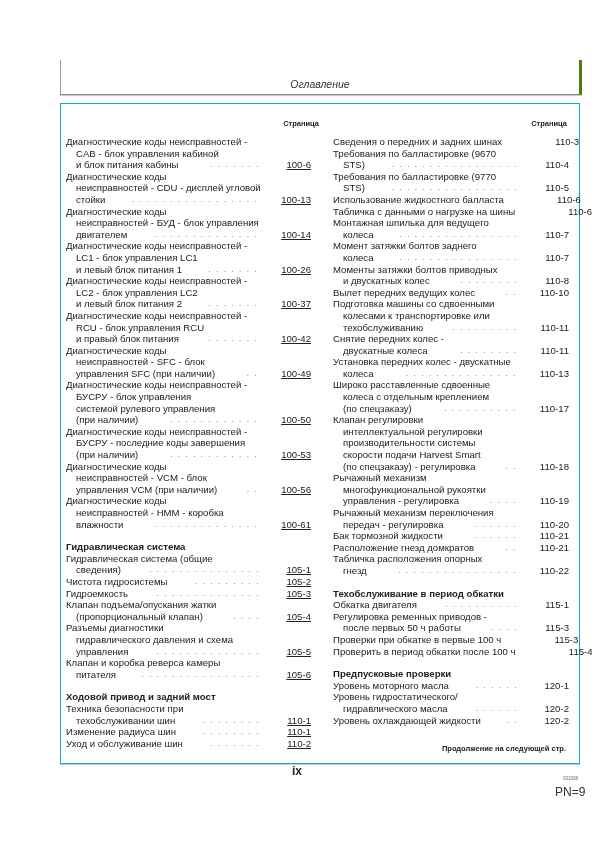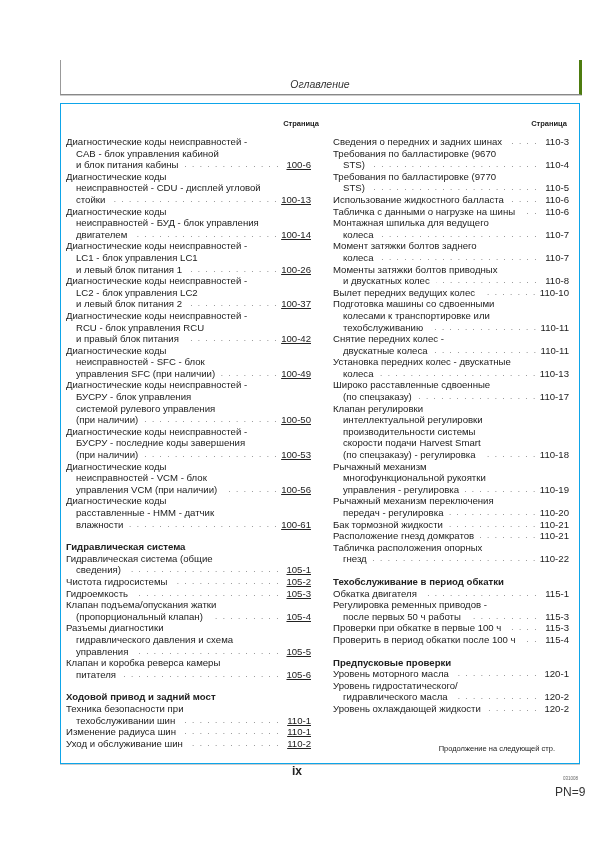--- a/index.html
+++ b/index.html
@@ -9,28 +9,28 @@
   .main-box { position:absolute; left:60px; top:103px; width:518px; height:659px; border:1px solid #0ea5e9; box-shadow:0 1px 0 #ccc; }
   .col { position:absolute; top:0; }
   .col-left { left:5px; width:255px; }
   .col-right { left:272px; width:241px; }
   .col-head { height:32px; position:relative; }
   .col-head span { position:absolute; right:2px; top:15px; font-weight:bold; font-size:7.5px; color:#222; }
   .col-right .col-head span { right:7px; }
   .entry { font-size:9.6px; line-height:11.6px; }
   .entry .line { white-space:nowrap; }
   .entry .cont { padding-left:10px; }
-  .entry .last { display:flex; align-items:flex-end; }
+  .entry .last { display:flex; align-items:flex-end;gap:20px; }
   .entry .last .txt { white-space:nowrap; }
   .entry .last .dots { flex:1; overflow:hidden; white-space:nowrap; color:#555; letter-spacing:1.6px; margin:0 3px 0 6px; text-align:right; direction:rtl; font-size:8px; }
   .entry .last .pg { white-space:nowrap; min-width:28px; text-align:right; }
   .col-right .entry .last .pg { margin-right:5px; }
   .col-left .entry .last .pg { margin-right:10px;text-decoration:underline; }
   .section { font-weight:bold; font-size:9.6px; line-height:11.6px; margin-top:11px; }
-  .continued { position:absolute; right:24px; bottom:10px; font-weight:normal; font-size:7.5px; }
+  .continued { position:absolute; right:13px; bottom:10px; font-weight:bold; font-size:7.5px; }
   .page-num { position:absolute; left:292px; top:764px; font-weight:bold; font-size:12px; }
   .code { position:absolute; left:563px; top:776px; font-size:4.5px; color:#666; }
   .pn { position:absolute; left:555px; top:785px; font-size:12px; color:#333; }
 </style>
 </head>
 <body>
 
 <div class="header-box">
   <div class="header-title">Оглавление</div>
 </div>
@@ -127,21 +127,21 @@
           <div class="line">Диагностические коды</div>
           <div class="line cont">неисправностей - VCM - блок</div>
           <div class="last cont">
             <span class="txt">управления VCM (при наличии)</span>
             <span class="dots">. . . . . . . . . . . . . . . . . . . . . . . . . . . . . . . . . . . . . . . . . . . . . . . . . . . . . . . . . . . . </span>
             <span class="pg">100-56</span>
           </div>
         </div>
         <div class="entry">
           <div class="line">Диагностические коды</div>
-          <div class="line cont">расставленные - HMM - датчик</div>
+          <div class="line cont">неисправностей - HMM - коробка</div>
           <div class="last cont">
             <span class="txt">влажности</span>
             <span class="dots">. . . . . . . . . . . . . . . . . . . . . . . . . . . . . . . . . . . . . . . . . . . . . . . . . . . . . . . . . . . . </span>
             <span class="pg">100-61</span>
           </div>
         </div>
         <div class="section">Гидравлическая система</div>
         <div class="entry">
           <div class="line">Гидравлическая система (общие</div>
           <div class="last cont">
@@ -307,20 +307,21 @@
         <div class="entry">
           <div class="line">Установка передних колес - двускатные</div>
           <div class="last cont">
             <span class="txt">колеса</span>
             <span class="dots">. . . . . . . . . . . . . . . . . . . . . . . . . . . . . . . . . . . . . . . . . . . . . . . . . . . . . . . . . . . . </span>
             <span class="pg">110-13</span>
           </div>
         </div>
         <div class="entry">
           <div class="line">Широко расставленные сдвоенные</div>
+          <div class="line cont">колеса с отдельным креплением</div>
           <div class="last cont">
             <span class="txt">(по спецзаказу)</span>
             <span class="dots">. . . . . . . . . . . . . . . . . . . . . . . . . . . . . . . . . . . . . . . . . . . . . . . . . . . . . . . . . . . . </span>
             <span class="pg">110-17</span>
           </div>
         </div>
         <div class="entry">
           <div class="line">Клапан регулировки</div>
           <div class="line cont">интеллектуальной регулировки</div>
           <div class="line cont">производительности системы</div>

